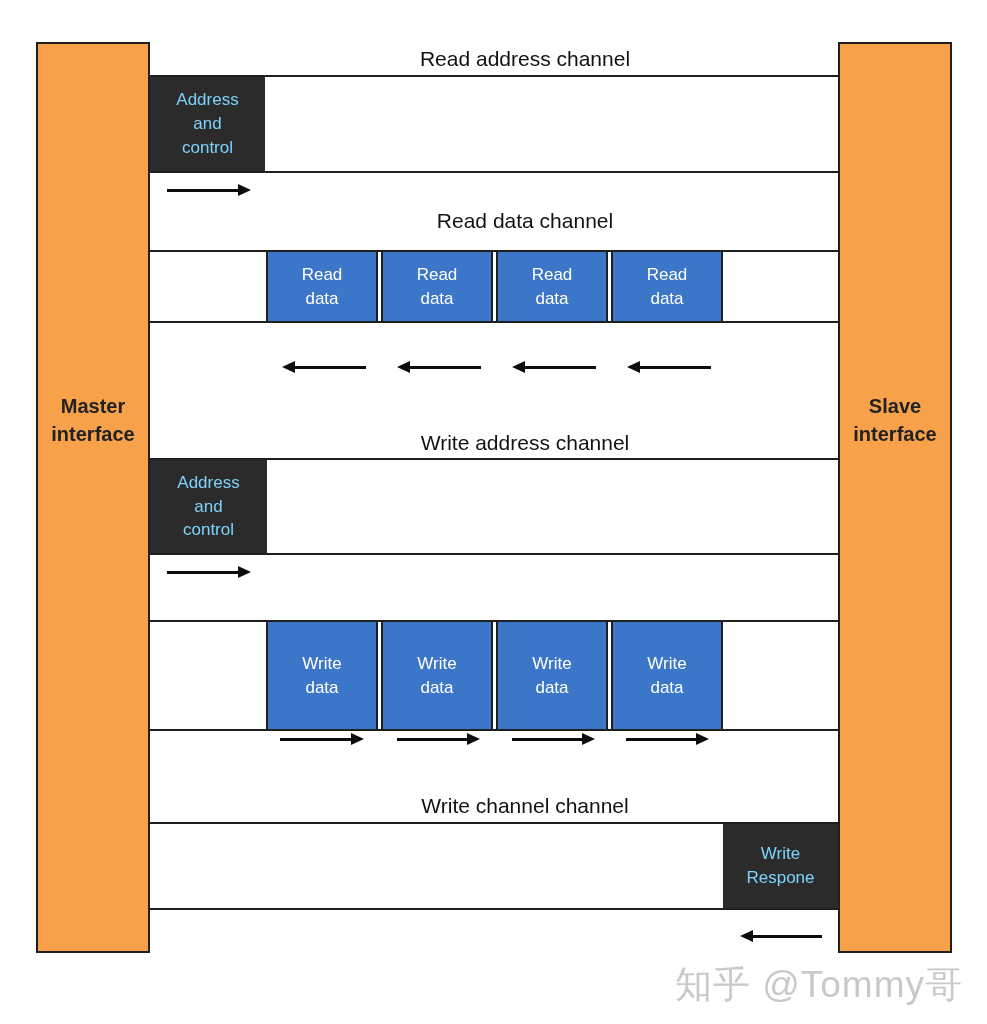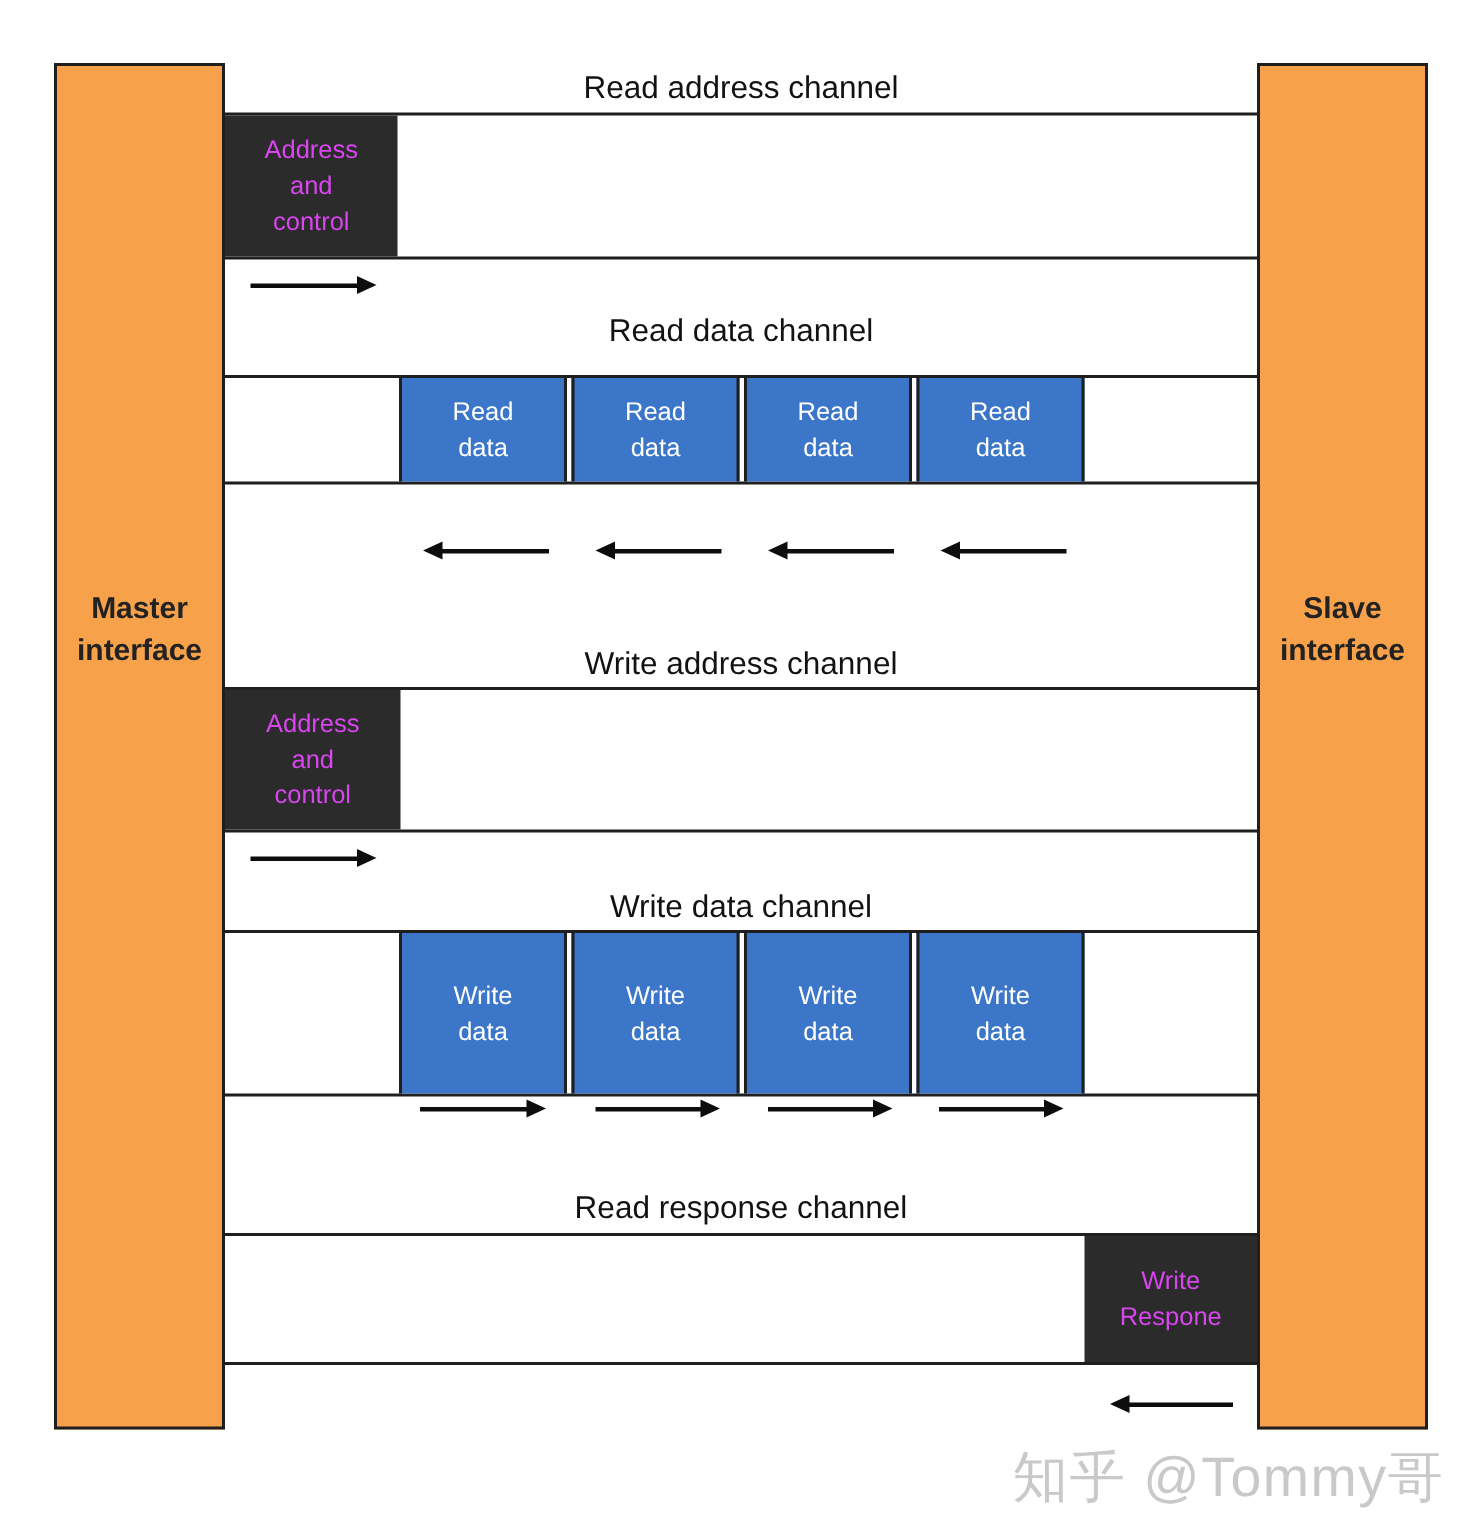--- a/index.html
+++ b/index.html
@@ -15,21 +15,21 @@
   }
   #master-box{left:36px;font-weight:bold;}
   #slave-box{left:838px;font-weight:bold;}
   .iface-label{
     position:absolute;top:348px;left:0;width:100%;
     text-align:center;font-size:20px;line-height:1.4;color:#222222;
   }
   
   .chan-label{
     position:absolute;left:150px;width:688px;height:28px;line-height:28px;
-    text-align:center;font-size:21px;color:#121212;
+    text-align:center;font-size:21px;color:#121212;padding-left:31px;
   }
   #clab-1{top:45px;}
   #clab-2{top:207px;}
   #clab-3{top:429px;}
   #clab-4{top:591px;}
   #clab-5{top:792px;}
   
   .chan-row{
     position:absolute;left:150px;width:688px;box-sizing:border-box;
     border-top:2px solid var(--line,#1F1F1F);
@@ -37,21 +37,21 @@
     background:#ffffff;
   }
   #row-1{top:75px;height:98px;}
   #row-2{top:250px;height:73px;}
   #row-3{top:458px;height:97px;}
   #row-4{top:620px;height:111px;}
   #row-5{top:822px;height:88px;}
   
   .darkbox{
     position:absolute;top:0;bottom:0;background:var(--dark,#2B2B2B);
-    color:#d946ef;display:flex;align-items:center;justify-content:center;
+    color:#7dd3fc;display:flex;align-items:center;justify-content:center;
     text-align:center;font-size:17px;line-height:1.4;
   }
   .darkbox .txt{width:84px;}
   #row-1 .darkbox{left:0;width:115px;}
   #row-3 .darkbox{left:0;width:117px;}
   #row-5 .darkbox{right:0;width:115px;}
   #row-5 .darkbox .txt{width:92px;}
   
   .bluebox{
     position:absolute;top:0;bottom:0;width:112px;box-sizing:border-box;
@@ -98,22 +98,21 @@
     <div class="iface-label">Master interface</div>
   </div>
 
   <div class="iface" id="slave-box">
     <div class="iface-label">Slave interface</div>
   </div>
 
   <div class="chan-label" id="clab-1">Read address channel</div>
   <div class="chan-label" id="clab-2">Read data channel</div>
   <div class="chan-label" id="clab-3">Write address channel</div>
-  <div class="chan-label" id="clab-4">Write data channel</div>
-  <div class="chan-label" id="clab-5">Read response channel</div>
+  <div class="chan-label" id="clab-5">Write channel channel</div>
 
   <div class="chan-row" id="row-1">
     <div class="darkbox">
       <div class="txt">Address and control</div>
     </div>
   </div>
 
   <div class="chan-row" id="row-2">
     <div class="bluebox bb-1">
       <div class="txt">Read data</div>

